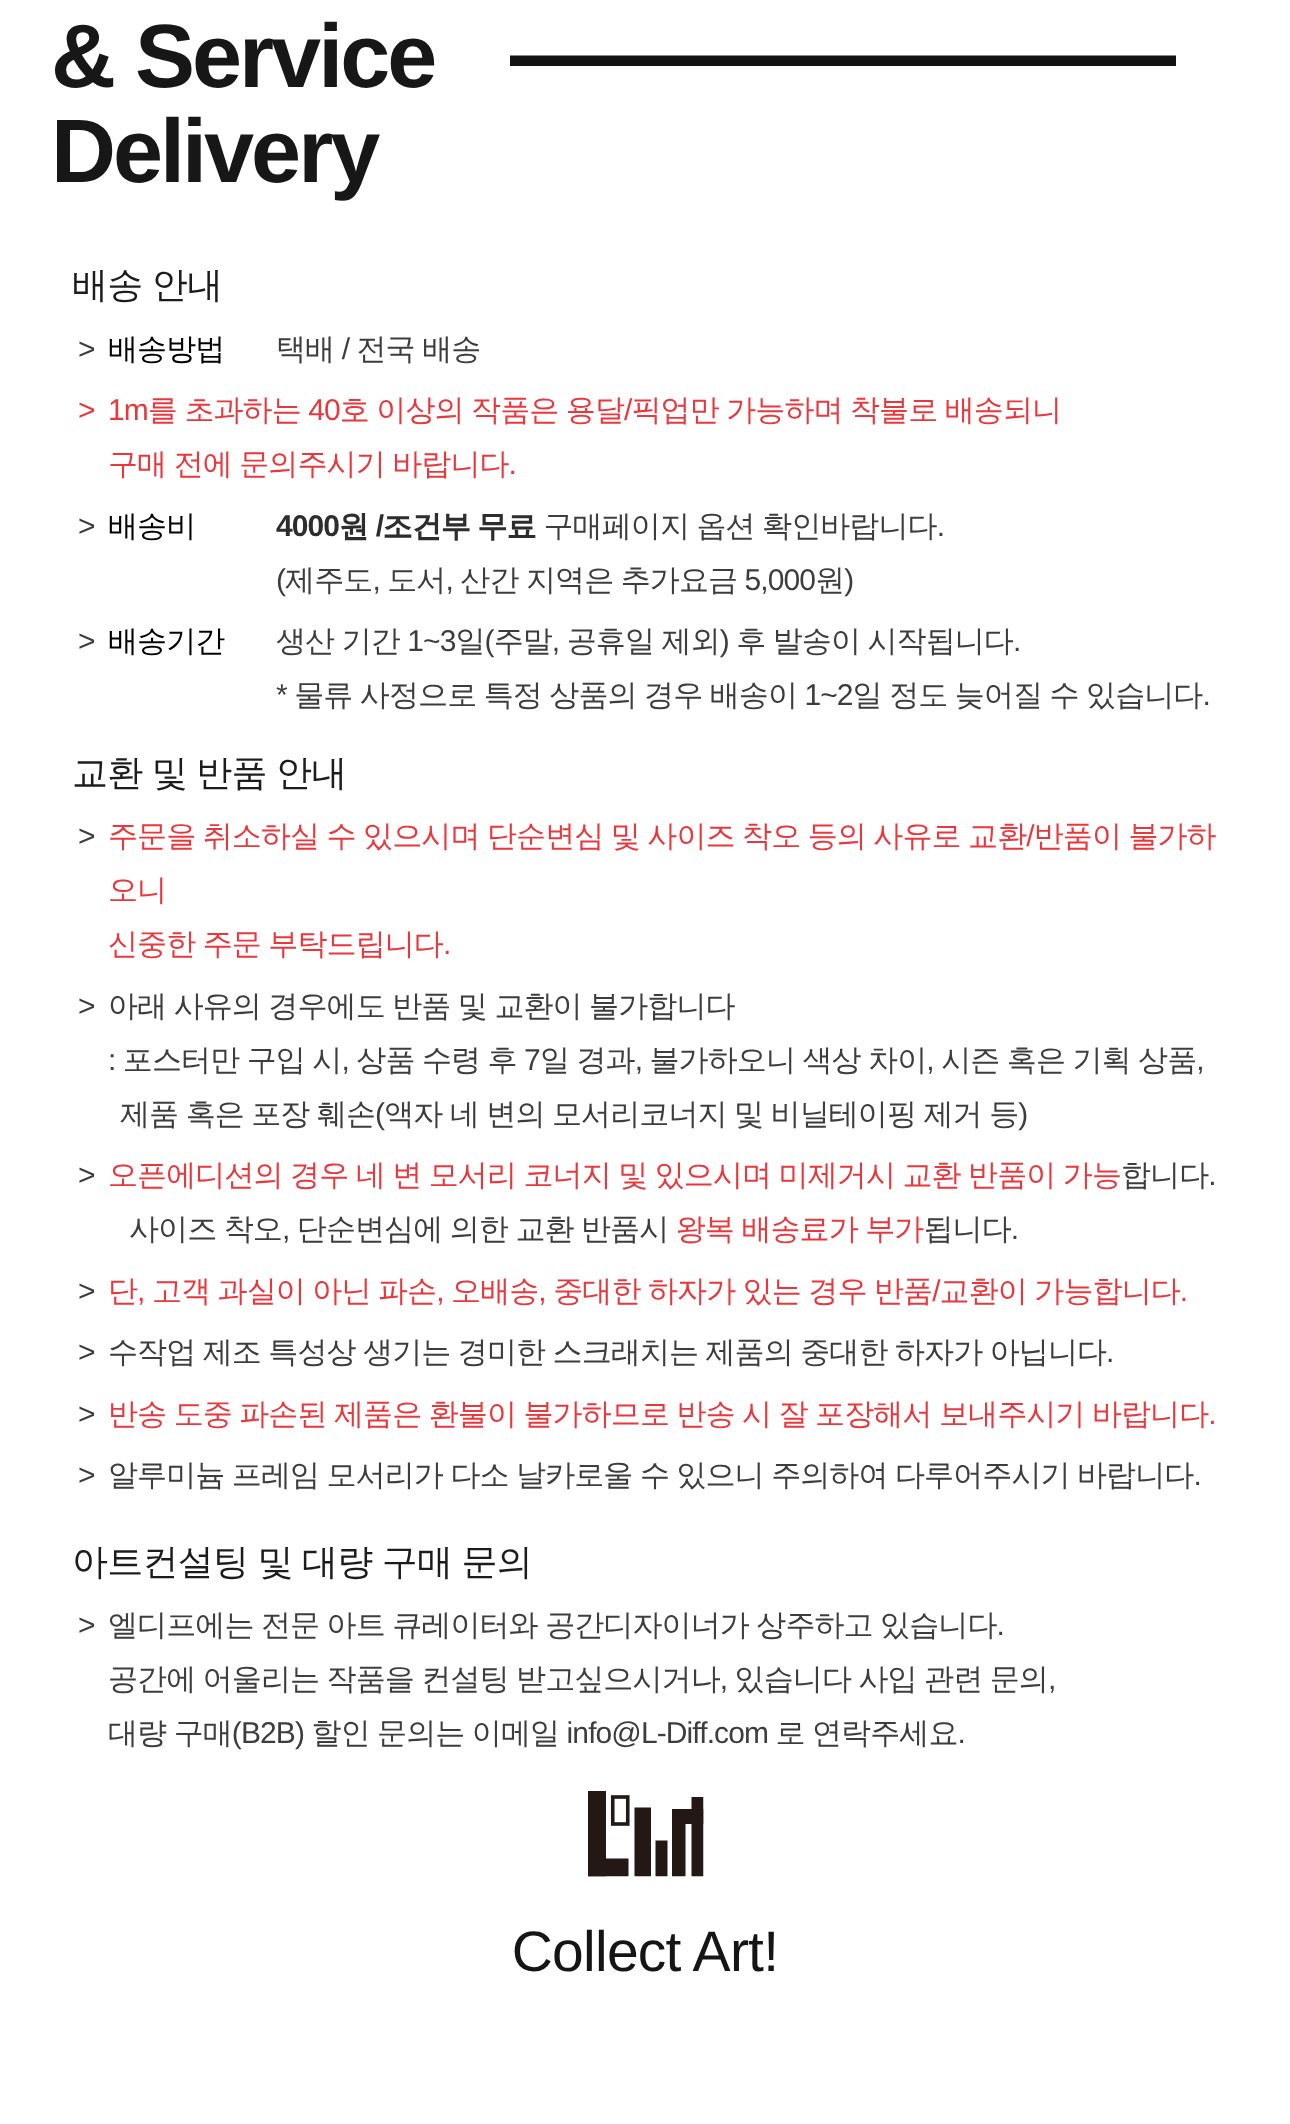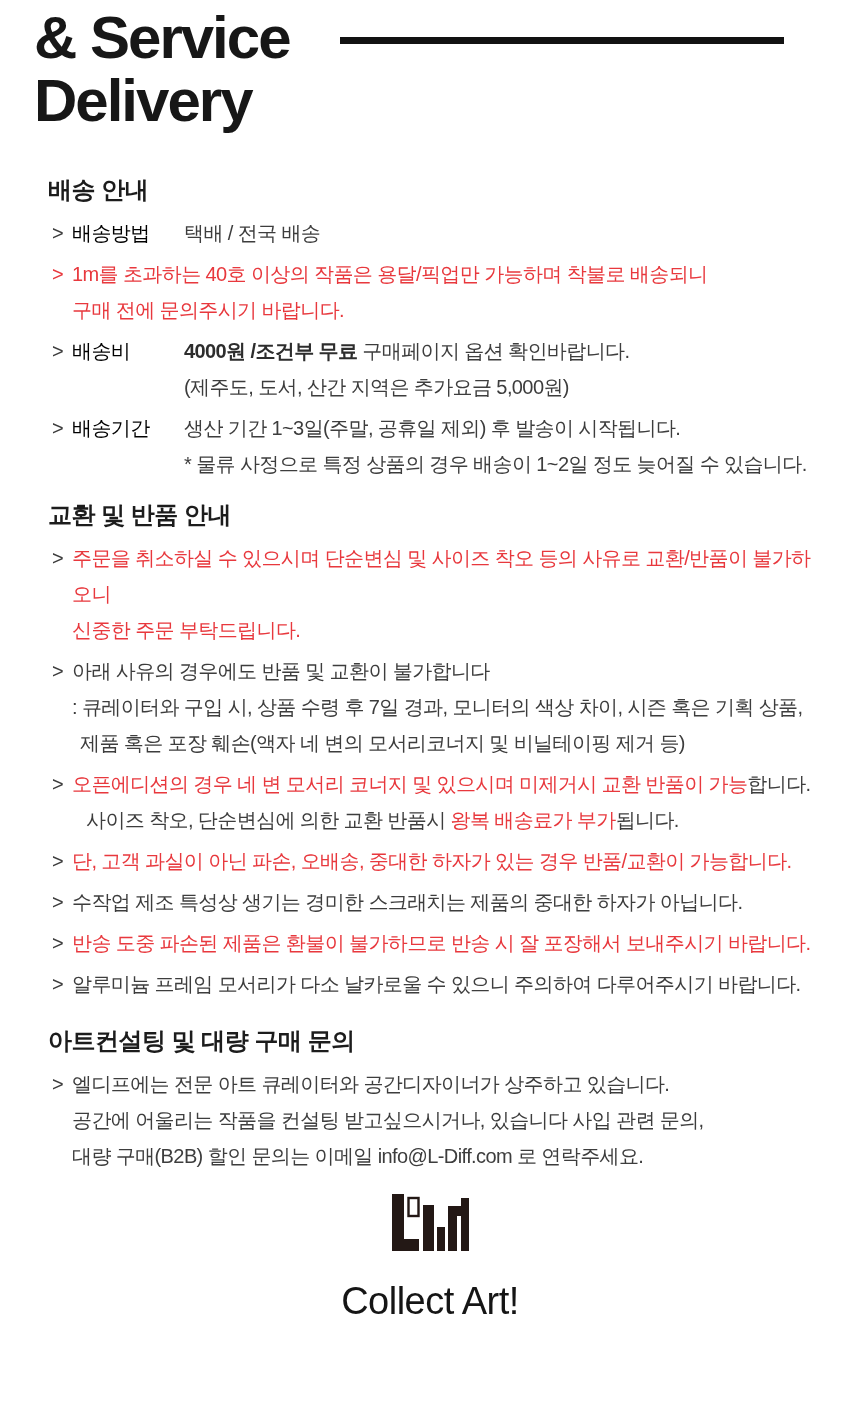--- a/index.html
+++ b/index.html
@@ -34,21 +34,21 @@
   .hero-rule{
     position:absolute;
     left:340px;top:37px;
     width:444px;height:7px;
     background:#121212;
   }
   
   .sec{padding:0 40px 0 48px;}
   .sec-h{
     font-size:24px;
-    font-weight:700;
+    font-weight:400;
     color:var(--heading-black);
     letter-spacing:-0.5px;
   }
   .sec-h.first{margin-top:22px;}
   .sec-h.mid{margin-top:17px;}
   .sec-h.last{margin-top:23px;}
   .rows{margin-top:9px;}
   .row{
     display:flex;
     align-items:flex-start;
@@ -141,21 +141,21 @@
         <div class="vblock red">
           <div>주문을 취소하실 수 있으시며 단순변심 및 사이즈 착오 등의 사유로 교환/반품이 불가하오니</div>
           <div>신중한 주문 부탁드립니다.</div>
         </div>
       </div>
 
       <div class="row">
         <span class="chev">&gt;</span>
         <div class="vblock">
           <div>아래 사유의 경우에도 반품 및 교환이 불가합니다</div>
-          <div>: 큐레이터와 구입 시, 상품 수령 후 7일 경과, 모니터의 색상 차이, 시즌 혹은 기획 상품,</div>
+          <div>: 포스터만 구입 시, 상품 수령 후 7일 경과, 불가하오니 색상 차이, 시즌 혹은 기획 상품,</div>
           <div class="indent-sm">제품 혹은 포장 훼손(액자 네 변의 모서리코너지 및 비닐테이핑 제거 등)</div>
         </div>
       </div>
 
       <div class="row">
         <span class="chev">&gt;</span>
         <div class="vblock">
           <div><span class="red">오픈에디션의 경우 네 변 모서리 코너지 및 있으시며 미제거시 교환 반품이 가능</span><span class="dark">합니다.</span></div>
           <div class="indent"><span class="dark">사이즈 착오, 단순변심에 의한 교환 반품시 </span><span class="red">왕복 배송료가 부가</span><span class="dark">됩니다.</span></div>
         </div>

